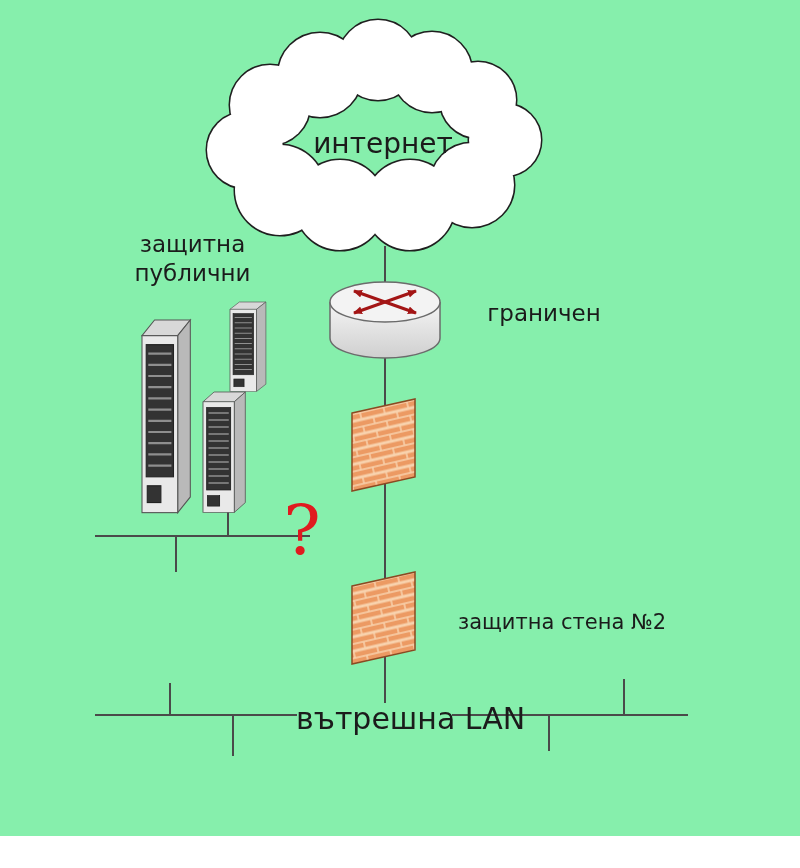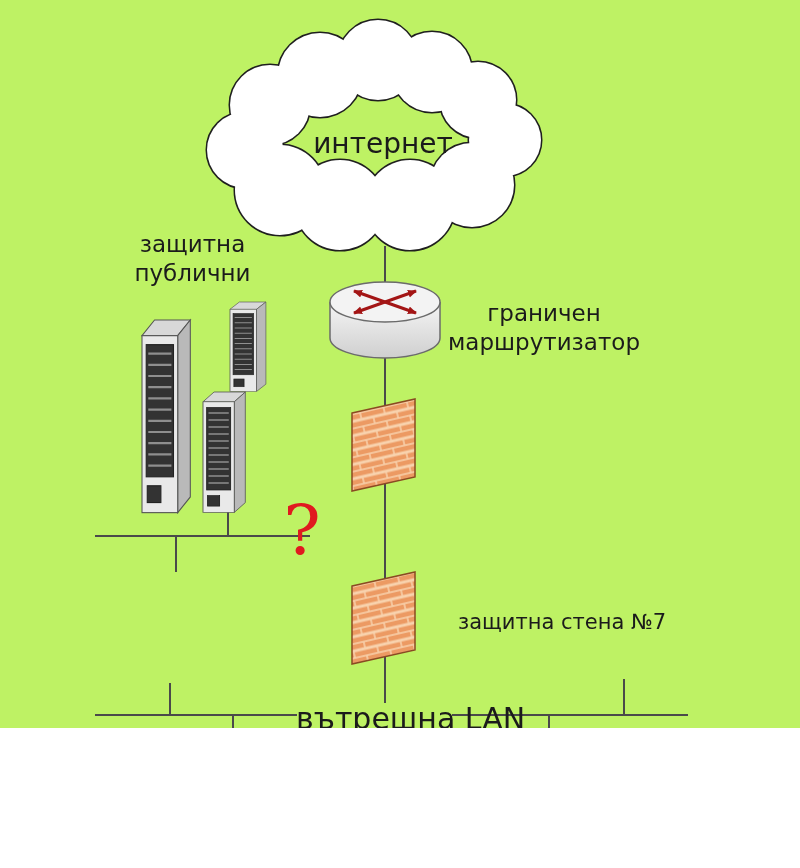--- a/index.html
+++ b/index.html
@@ -1,19 +1,19 @@
 <!DOCTYPE html>
 <html style="--brick-fill: #ec9a63; --brick-mortar: #f8d2ad; --brick-outline: #8a4a22; --router-arrow: #a31515; --question-red: #e01a1f; --wire: #4a4a4a; --text: #1b1b1b;"><head>
 <meta charset="utf-8">
 <style>
   html,body{margin:0;padding:0;background:#ffffff;}
   .stage{
     position:relative;
-    width:800px;height:728px;
-    background:#bef264;
+    width:800px;height:836px;
+    background:#86efac;
     overflow:hidden;
     font-family:"DejaVu Sans", sans-serif;
   }
   .stage svg{position:absolute;left:0;top:0;}
 
   
   .wire{stroke:var(--wire,#4a4a4a);stroke-width:2;fill:none;}
   .cloud-stroke{fill:#ffffff;stroke:#1f1f1f;stroke-width:3;}
   .cloud-fill{fill:#ffffff;stroke:none;}
   .router-body{fill:url(#routerGrad);stroke:#6b6b6b;stroke-width:1.5;}
@@ -156,23 +156,22 @@
 
   <div class="label lbl-internet"><span>интернет</span></div>
 
   <div class="label lbl-servers">
     <span>защитна</span><br>
     <span>публични</span>
   </div>
 
   <div class="label lbl-router">
     <span>граничен</span><br>
-    <span>маршрутизатор</span>
   </div>
 
 
-  <div class="label lbl-fw2"><span>защитна стена №7</span></div>
+  <div class="label lbl-fw2"><span>защитна стена №2</span></div>
 
   <div class="label lbl-lan"><span>вътрешна LAN</span></div>
 
   <div class="label lbl-question"><span>?</span></div>
 
 </div>
 
 </body></html>

